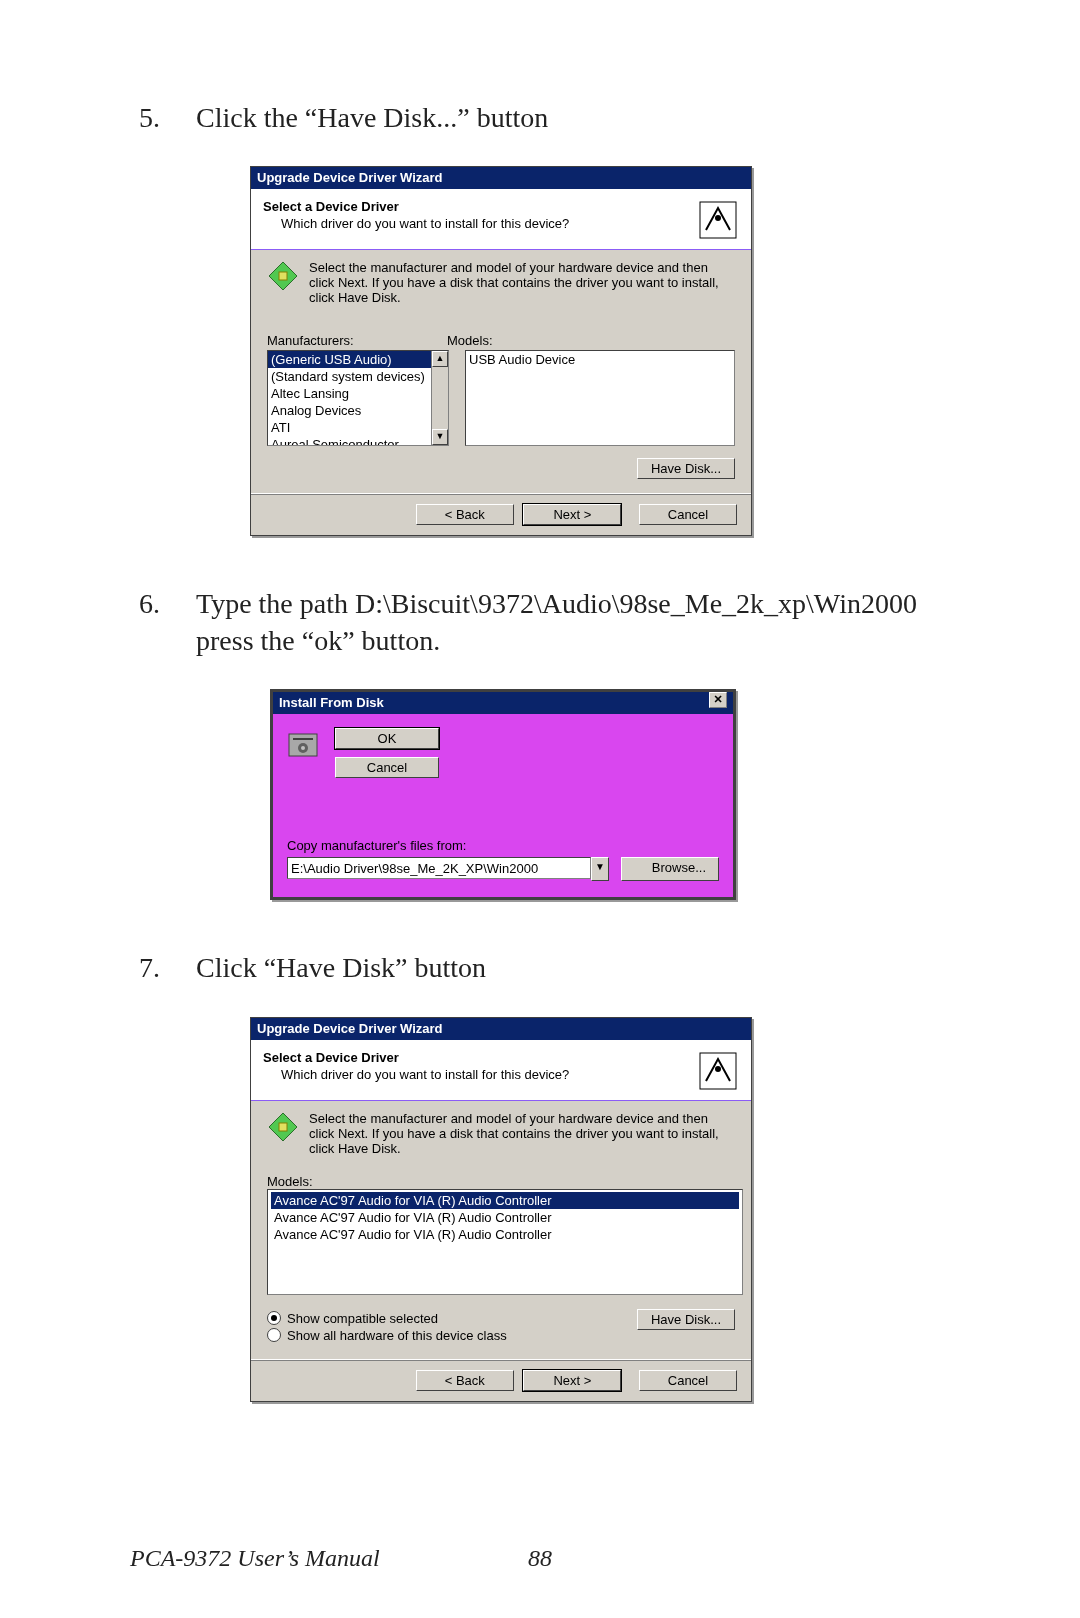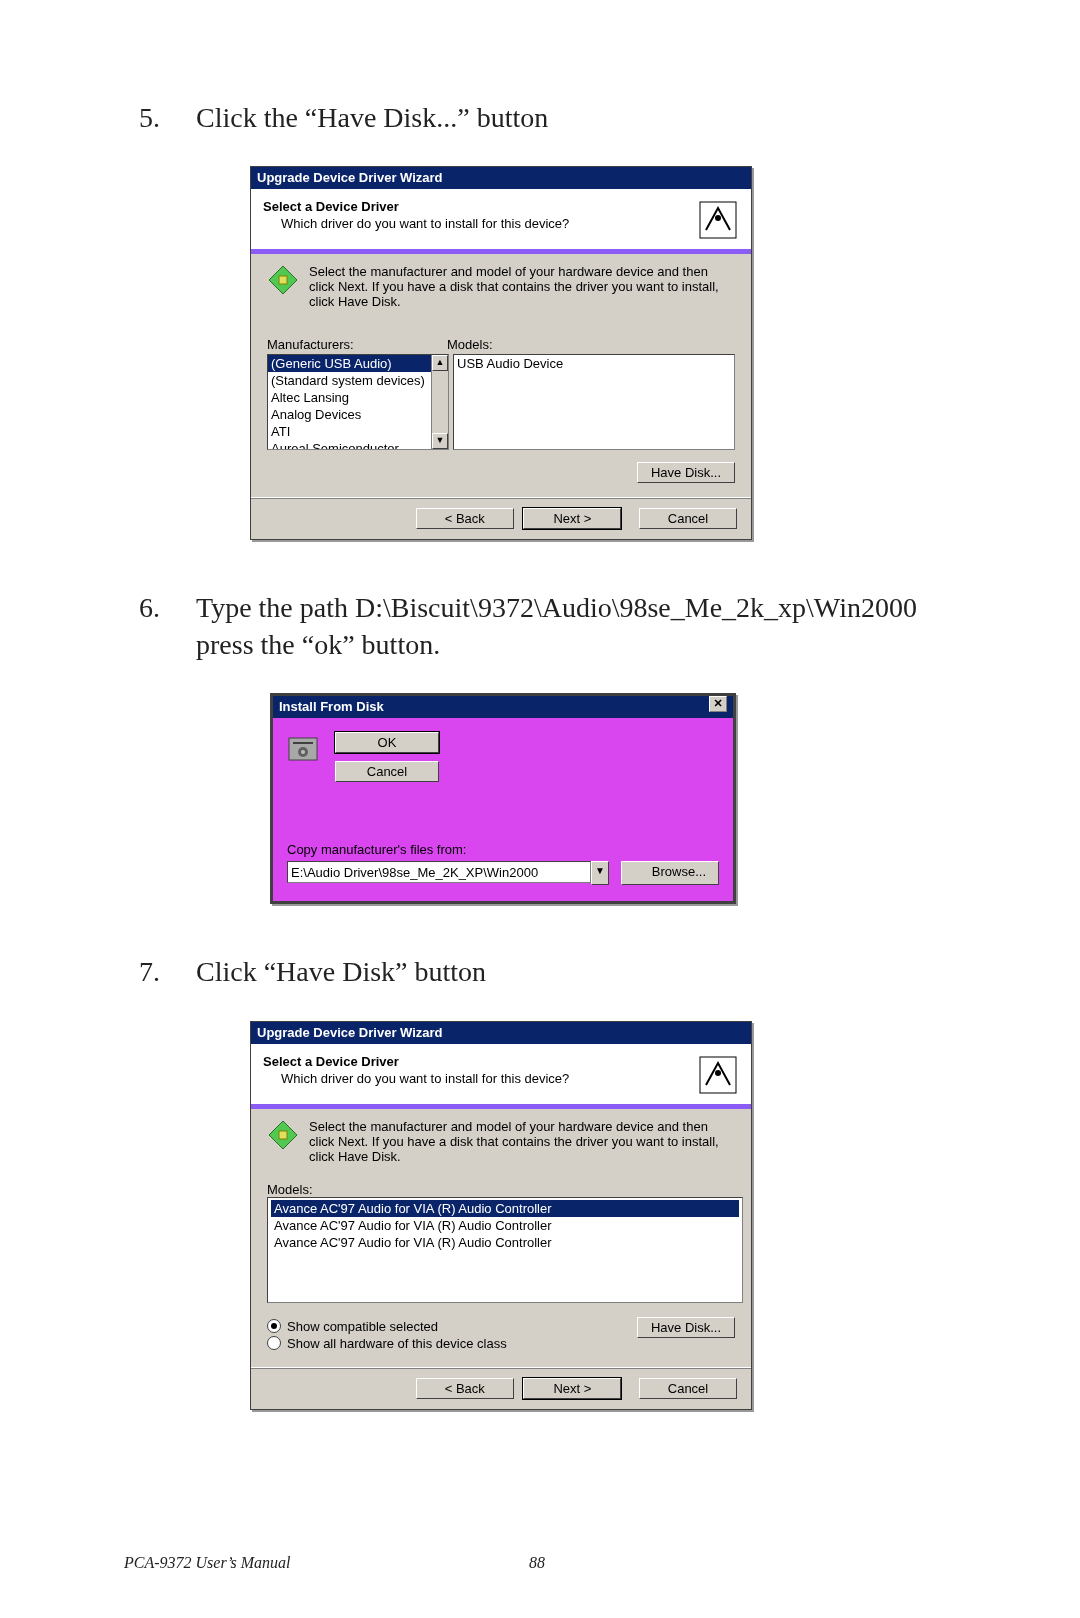--- a/index.html
+++ b/index.html
@@ -72,21 +72,21 @@
     line-height: 12px;
     text-align: center;
     font-family: Tahoma, Arial, sans-serif;
   }
   .wizard-header {
     background: #fff;
     padding: 10px 12px 8px 12px;
     display: flex;
     align-items: flex-start;
     gap: 10px;
-    border-bottom: 5px solid #8b5cf6;
+    border-bottom: 1px solid #8b5cf6;
   }
   .wizard-header .hdr-text { flex: 1; }
   .wizard-header .hdr-title {
     font-weight: bold;
   }
   .wizard-header .hdr-sub {
     margin: 2px 0 0 18px;
   }
   .hdr-icon {
     width: 42px; height: 42px; flex:0 0 42px;
@@ -100,21 +100,21 @@
     gap: 10px;
     align-items: flex-start;
     margin-bottom: 28px;
   }
   .info-row .info-text { flex:1; }
   .label-row { display:flex; gap:0; margin-top:4px; }
   .label-manu { width:180px; }
   .label-models { flex:1; }
 
   .lists-row {
-    display:flex; gap:4px; height:96px; margin-top:2px;
+    display:flex; gap:16px; height:96px; margin-top:2px;
   }
   .listbox {
     background:#fff;
     border:1px solid #808080;
     border-top-color:#404040; border-left-color:#404040;
     position:relative;
     overflow:hidden;
     font-size:13px;
   }
   .listbox .lb-scroll {
@@ -216,25 +216,25 @@
     border:1px solid #404040; background:#fff;
     display:inline-flex; align-items:center; justify-content:center;
   }
   .radio-dot.checked::after {
     content:""; width:6px; height:6px; border-radius:50%; background:#000;
   }
 
   .page-footer {
     position:absolute;
     bottom:46px;
-    left:124px; right:130px;
+    left:130px; right:130px;
     display:flex;
     justify-content:space-between;
     font-style: italic;
-    font-size: 16px;
+    font-size: 24px;
     font-family: "Times New Roman", Times, serif;
   }
   .page-footer .pgnum {
     position:absolute; left:0; right:0; text-align:center;
   }
   .page-footer .manual { position:relative; z-index:1; }
 
   svg { display:block; }
 </style>
 </head>

